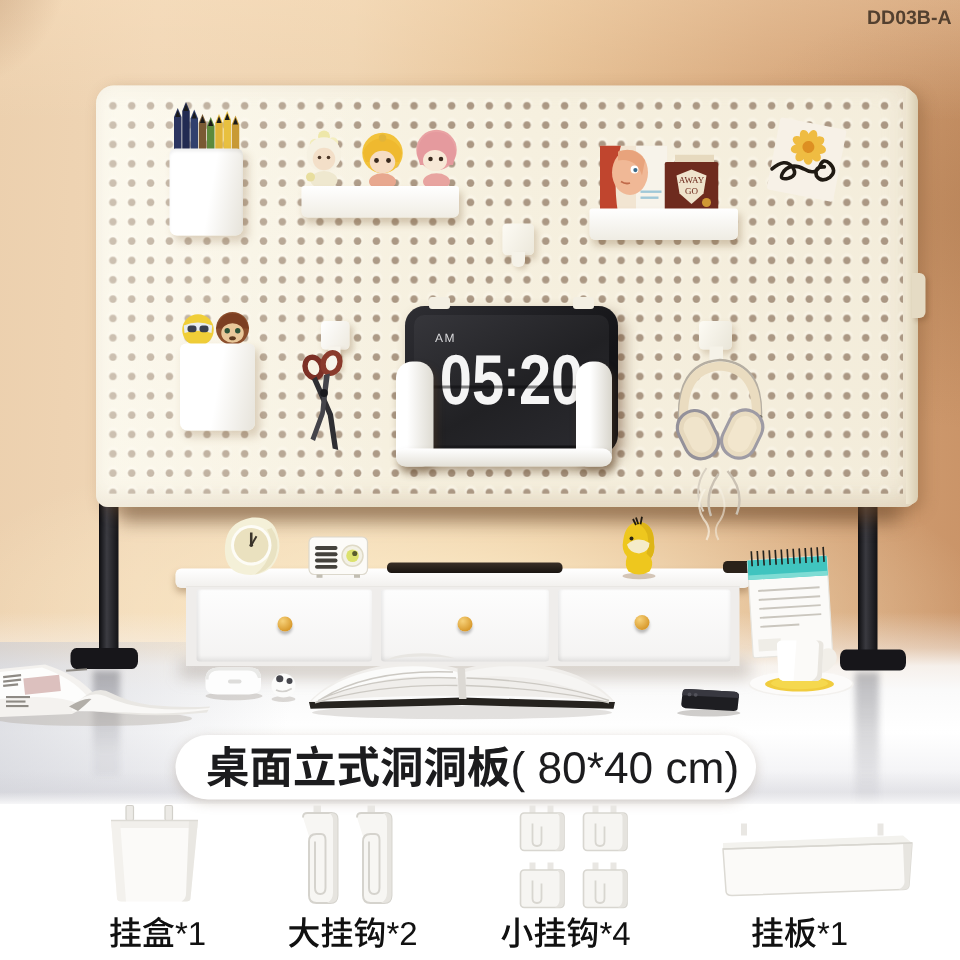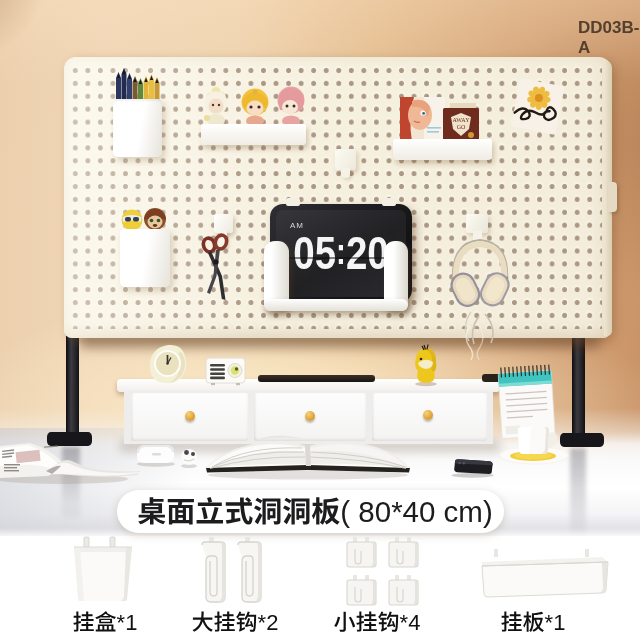--- a/index.html
+++ b/index.html
@@ -17,21 +17,21 @@
  linear-gradient(180deg, rgba(255,230,196,.30), rgba(255,230,196,0) 80px),
  radial-gradient(ellipse 290px 210px at 104% 30%, rgba(125,75,35,.22), rgba(125,75,35,0) 70%),
  linear-gradient(92deg,#ecd0ae 0%,#f0d6b6 16%,#eed3b0 36%,#e5bf93 56%,#d6a67a 78%,#ca9468 100%);"></div>
 
 <div class="abs" style="left:0;top:408px;width:640px;height:140px;background:linear-gradient(180deg, rgba(247,243,238,0) 0px, rgba(248,244,240,.5) 24px, rgba(250,249,248,.9) 36px, #fafafa 52px, #ffffff 80px, #eaeaee 132px);"></div>
 
 <div class="abs" style="left:0;top:428px;width:260px;height:112px;background:linear-gradient(100deg, rgba(200,202,210,.6), rgba(200,202,210,0) 72%);"></div>
 
 <div class="abs" style="left:0;top:514px;width:640px;height:26px;background:linear-gradient(180deg, rgba(212,212,218,0), rgba(210,210,216,.55) 75%, rgba(208,208,214,.6));"></div>
 
-<div class="abs" style="left:578px;top:18px;width:62px;font-size:17px;font-weight:bold;color:#53402f;letter-spacing:0px;">DD03B-A</div>
+<div class="abs" style="left:578px;top:4px;width:62px;font-size:13px;font-weight:bold;color:#53402f;letter-spacing:0px;">DD03B-A</div>
 
 <div class="abs" style="left:62px;top:447px;width:18px;height:70px;background:linear-gradient(180deg,rgba(110,110,118,.5),rgba(150,150,160,.12) 80%);filter:blur(2px);"></div>
 
 <div class="abs" style="left:570px;top:448px;width:16px;height:95px;background:linear-gradient(180deg,rgba(110,110,118,.45),rgba(150,150,160,.1) 85%);filter:blur(2px);"></div>
 
 <div class="abs" style="left:66px;top:320px;width:13px;height:118px;background:linear-gradient(90deg,#0d0d10,#3c3c42 40%,#131316);"></div>
 
 <div class="abs" style="left:47px;top:432px;width:45px;height:14px;background:#17161a;border-radius:4px/5px;"></div>
 
 <div class="abs" style="left:572px;top:320px;width:13px;height:120px;background:linear-gradient(90deg,#0d0d10,#3a3a40 40%,#111114);"></div>

